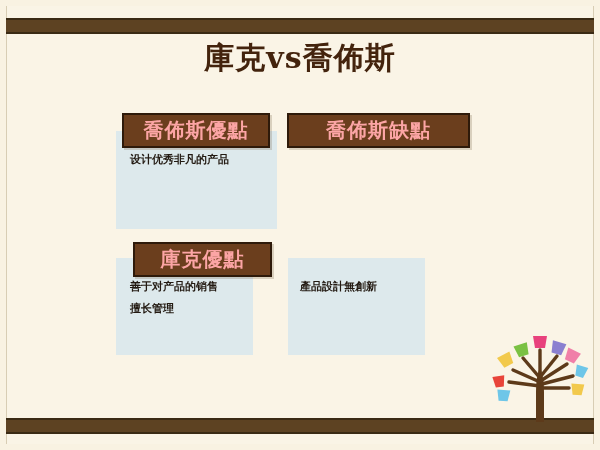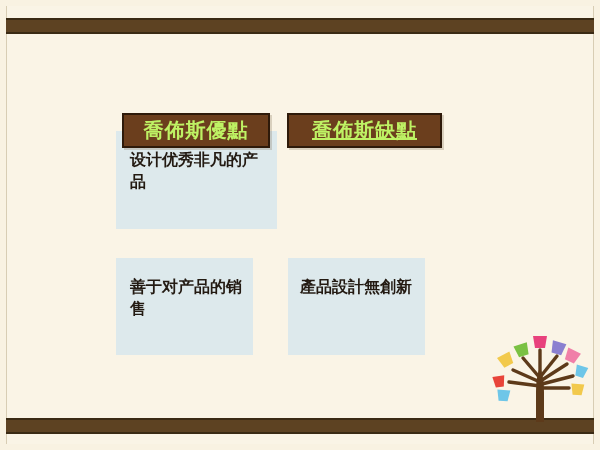--- a/index.html
+++ b/index.html
@@ -76,45 +76,45 @@
   .panel.p2 { left: 288px; top: 131px; width: 159px; height: 98px; }
   .panel.p3 { left: 116px; top: 258px; width: 137px; height: 97px; }
   .panel.p4 { left: 288px; top: 258px; width: 137px; height: 97px; }
 
   .panel-body {
     position: absolute;
     left: 14px;
     right: 10px;
     top: 18px;
     font-family: "DejaVu Sans", "Liberation Sans", sans-serif;
-    font-size: 16px;
+    font-size: 11px;
     line-height: 22px;
     color: #231a12;
     font-weight: bold;
   }
   .panel.p2 .panel-body,
   .panel.p4 .panel-body { left: 12px; }
 
   .header-box {
     position: absolute;
     background: #6b3e1d;
     border: 2px solid #2e1a0a;
     box-sizing: border-box;
     display: flex;
     align-items: center;
     justify-content: center;
-    color: #bef264;
+    color: #fca5a5;
     font-family: "DejaVu Serif", "Liberation Serif", serif;
     font-weight: bold;
     font-size: 20px;
     letter-spacing: 1px;
     box-shadow: 2px 2px 0 rgba(120,100,70,0.25);
   }
   .hb1 { left: 122px; top: 113px; width: 148px; height: 35px; }
-  .hb2 { left: 287px; top: 113px; width: 155px; height: 35px; text-decoration: underline; }
+  .hb2 { left: 287px; top: 113px; width: 183px; height: 35px; }
   .hb3 { left: 133px; top: 242px; width: 139px; height: 35px; }
   .hb4 { left: 297px; top: 242px; width: 143px; height: 35px; }
 
   
   .tree {
     position: absolute;
     left: 487px;
     top: 330px;
     width: 106px;
     height: 92px;
@@ -124,36 +124,41 @@
 </head>
 <body>
 
 <div class="slide">
   <div class="frame-outer"></div>
   <div class="frame-inner"></div>
 
   <div class="band band-top"></div>
   <div class="band band-bottom"></div>
 
+  <div class="title">庫克vs喬佈斯</div>
 
   <div class="panel p1">
     <div class="panel-body">设计优秀非凡的产品</div>
   </div>
   <div class="header-box hb1">
     <span>喬佈斯優點</span>
   </div>
 
   <div class="header-box hb2">
     <span>喬佈斯缺點</span>
   </div>
 
   <div class="panel p3">
     <div class="panel-body">
       <div>善于对产品的销售</div>
+      <div>擅长管理</div>
     </div>
+  </div>
+  <div class="header-box hb3">
+    <span>庫克優點</span>
   </div>
 
   <div class="panel p4">
     <div class="panel-body">
       <div>產品設計無創新</div>
     </div>
   </div>
 
   <div class="tree">
     <svg width="106" height="92" viewBox="0 0 106 92" xmlns="http://www.w3.org/2000/svg">

